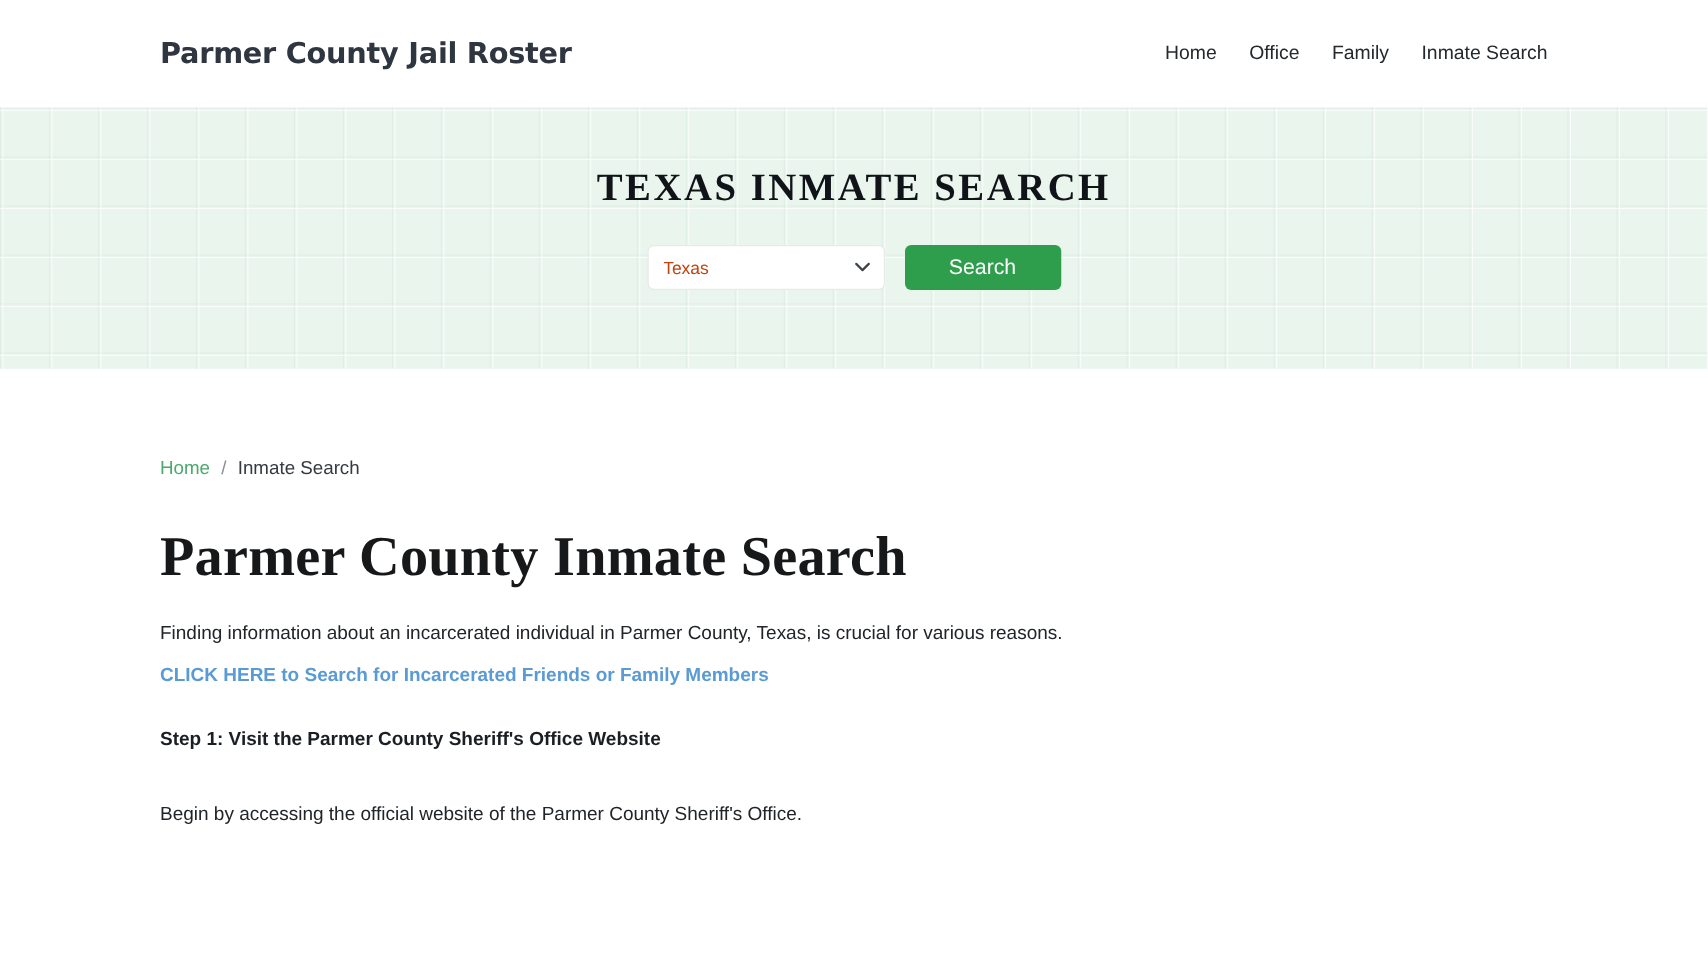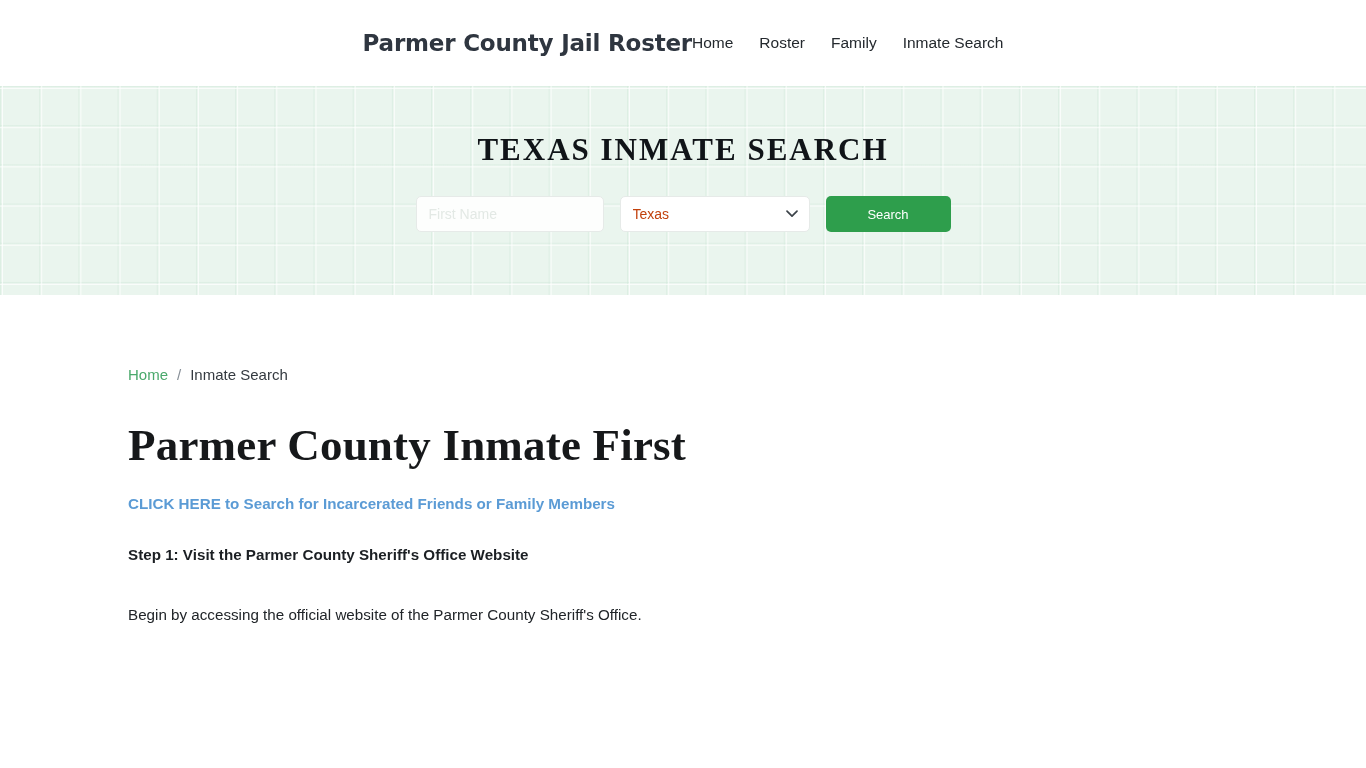--- a/index.html
+++ b/index.html
@@ -12,21 +12,21 @@
     color: #212529;
     overflow: hidden;
   }
 
   
   .site-header {
     height: 86px;
     background: #ffffff;
     display: flex;
     align-items: center;
-    justify-content: center;
+    justify-content: space-between;
     padding: 0 128px;
   }
   .brand {
     font-family: "DejaVu Sans", sans-serif;
     font-size: 23px;
     font-weight: bold;
     letter-spacing: -0.2px;
     color: #2f3640;
     white-space: nowrap;
     text-decoration: none;
@@ -111,21 +111,21 @@
     pointer-events: none;
     line-height: 0;
   }
   .search-button {
     width: 125px;
     height: 36px;
     background: #2e9e4c;
     border: none;
     border-radius: 5px;
     color: #ffffff;
-    font-size: 13px;
+    font-size: 17px;
     font-family: "Liberation Sans", sans-serif;
     cursor: pointer;
   }
 
   
   .content { padding: 0 128px; }
   .breadcrumb {
     margin-top: 71px;
     font-size: 15px;
     display: flex;
@@ -149,52 +149,51 @@
   .para {
     font-size: 15.2px;
     line-height: 1.55;
     color: #212529;
     margin: 0;
   }
   .p-1 { margin-top: 44px; }
   .p-2 { margin-top: 24px; }
   .cta-link {
     display: block;
-    margin-top: 24px;
+    margin-top: 13px;
     font-size: 15.2px;
     font-weight: bold;
     color: #5b9bd5;
     text-decoration: none;
   }
   .step-head {
     margin-top: 34px;
     font-size: 15.2px;
     font-weight: bold;
     color: #1b1f23;
   }
   .p-3 { margin-top: 40px; }
 </style>
 </head>
 <body>
 
 <header class="site-header">
   <a class="brand" href="#">Parmer County Jail Roster</a>
   <nav class="main-nav">
     <a class="nav-link" href="#">Home</a>
-    <a class="nav-link" href="#">Roster</a>
+    <a class="nav-link" href="#">Office</a>
     <a class="nav-link" href="#">Family</a>
     <a class="nav-link" href="#">Inmate Search</a>
   </nav>
 </header>
 
 <section class="hero">
   <h1 class="hero-title">TEXAS INMATE SEARCH</h1>
 
   <form class="search-form">
-    <input class="text-input" type="text" placeholder="First Name" style="">
     <span class="select-wrap">
       <select class="state-select">
         <option>Texas</option>
       </select>
       <span class="select-chevron">
         <svg width="12" height="8" viewBox="0 0 12 8" aria-hidden="true">
           <path d="M1 1.5 L6 6.5 L11 1.5" fill="none" stroke="#3c4349" stroke-width="1.7" stroke-linecap="round" stroke-linejoin="round"></path>
         </svg>
       </span>
     </span>
@@ -203,22 +202,23 @@
 </section>
 
 <main class="content">
 
   <div class="breadcrumb">
     <a class="breadcrumb-link" href="#">Home</a>
     <span class="breadcrumb-sep">/</span>
     <span class="breadcrumb-current">Inmate Search</span>
   </div>
 
-  <h2 class="page-title">Parmer County Inmate First</h2>
-
+  <h2 class="page-title">Parmer County Inmate Search</h2>
+
+  <p class="para p-2">Finding information about an incarcerated individual in Parmer County, Texas, is crucial for various reasons.</p>
 
   <a class="cta-link" href="#">CLICK HERE to Search for Incarcerated Friends or Family Members</a>
 
   <p class="step-head">Step 1: Visit the Parmer County Sheriff's Office Website</p>
   <p class="para p-3">Begin by accessing the official website of the Parmer County Sheriff's Office.</p>
 
 
 </main>
 
 </body></html>

